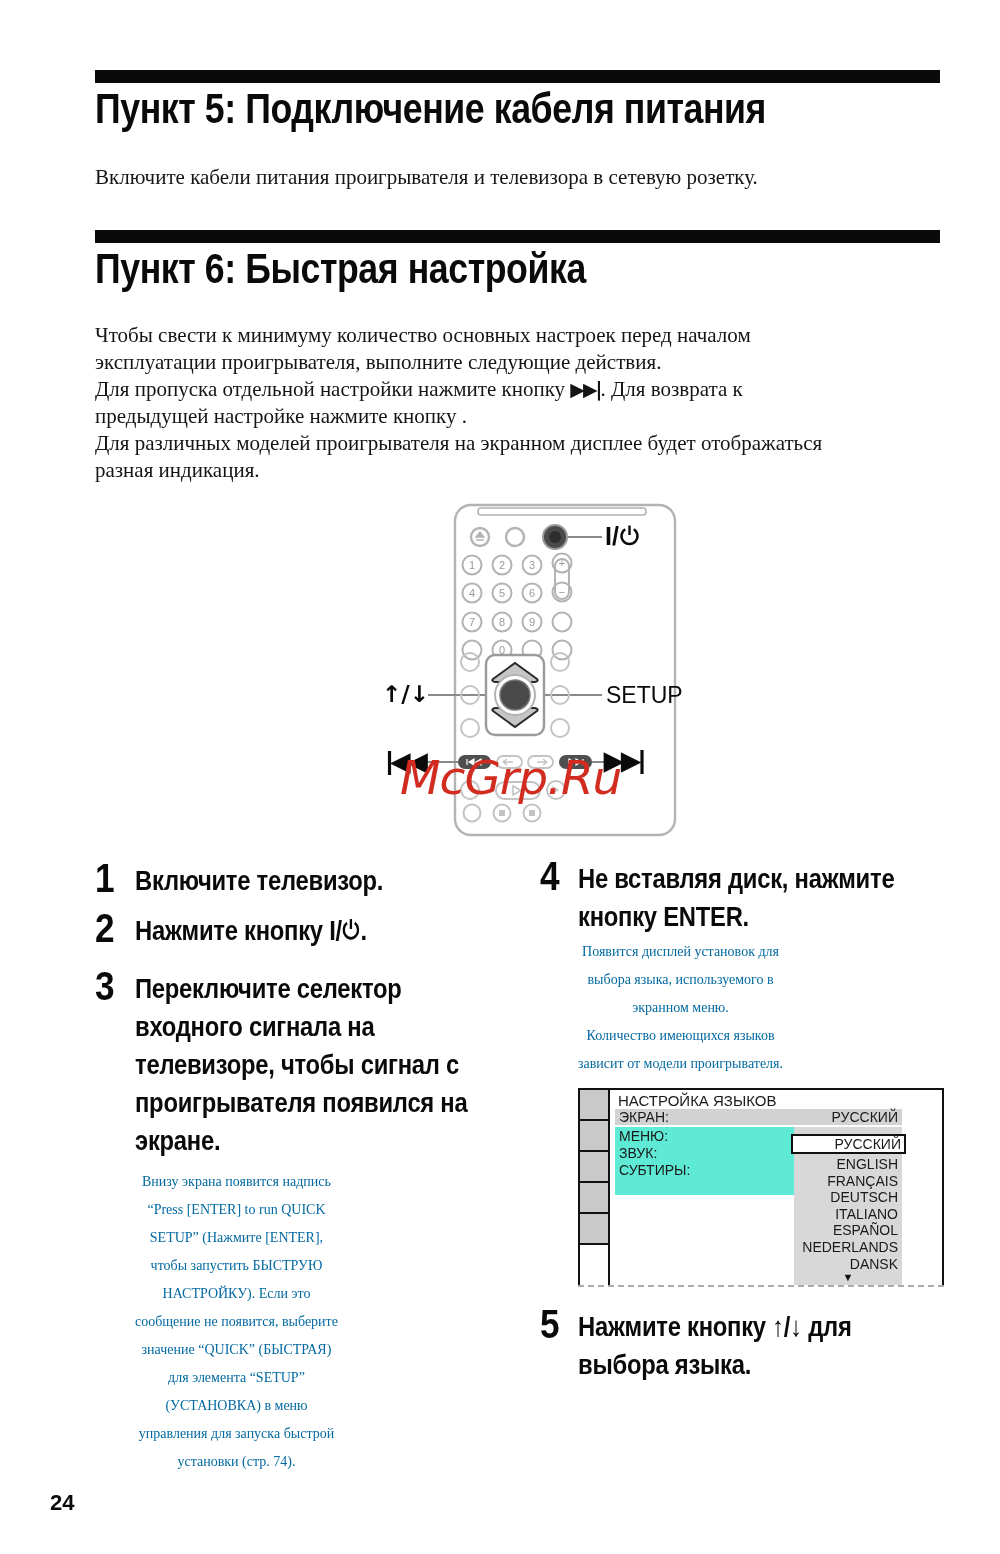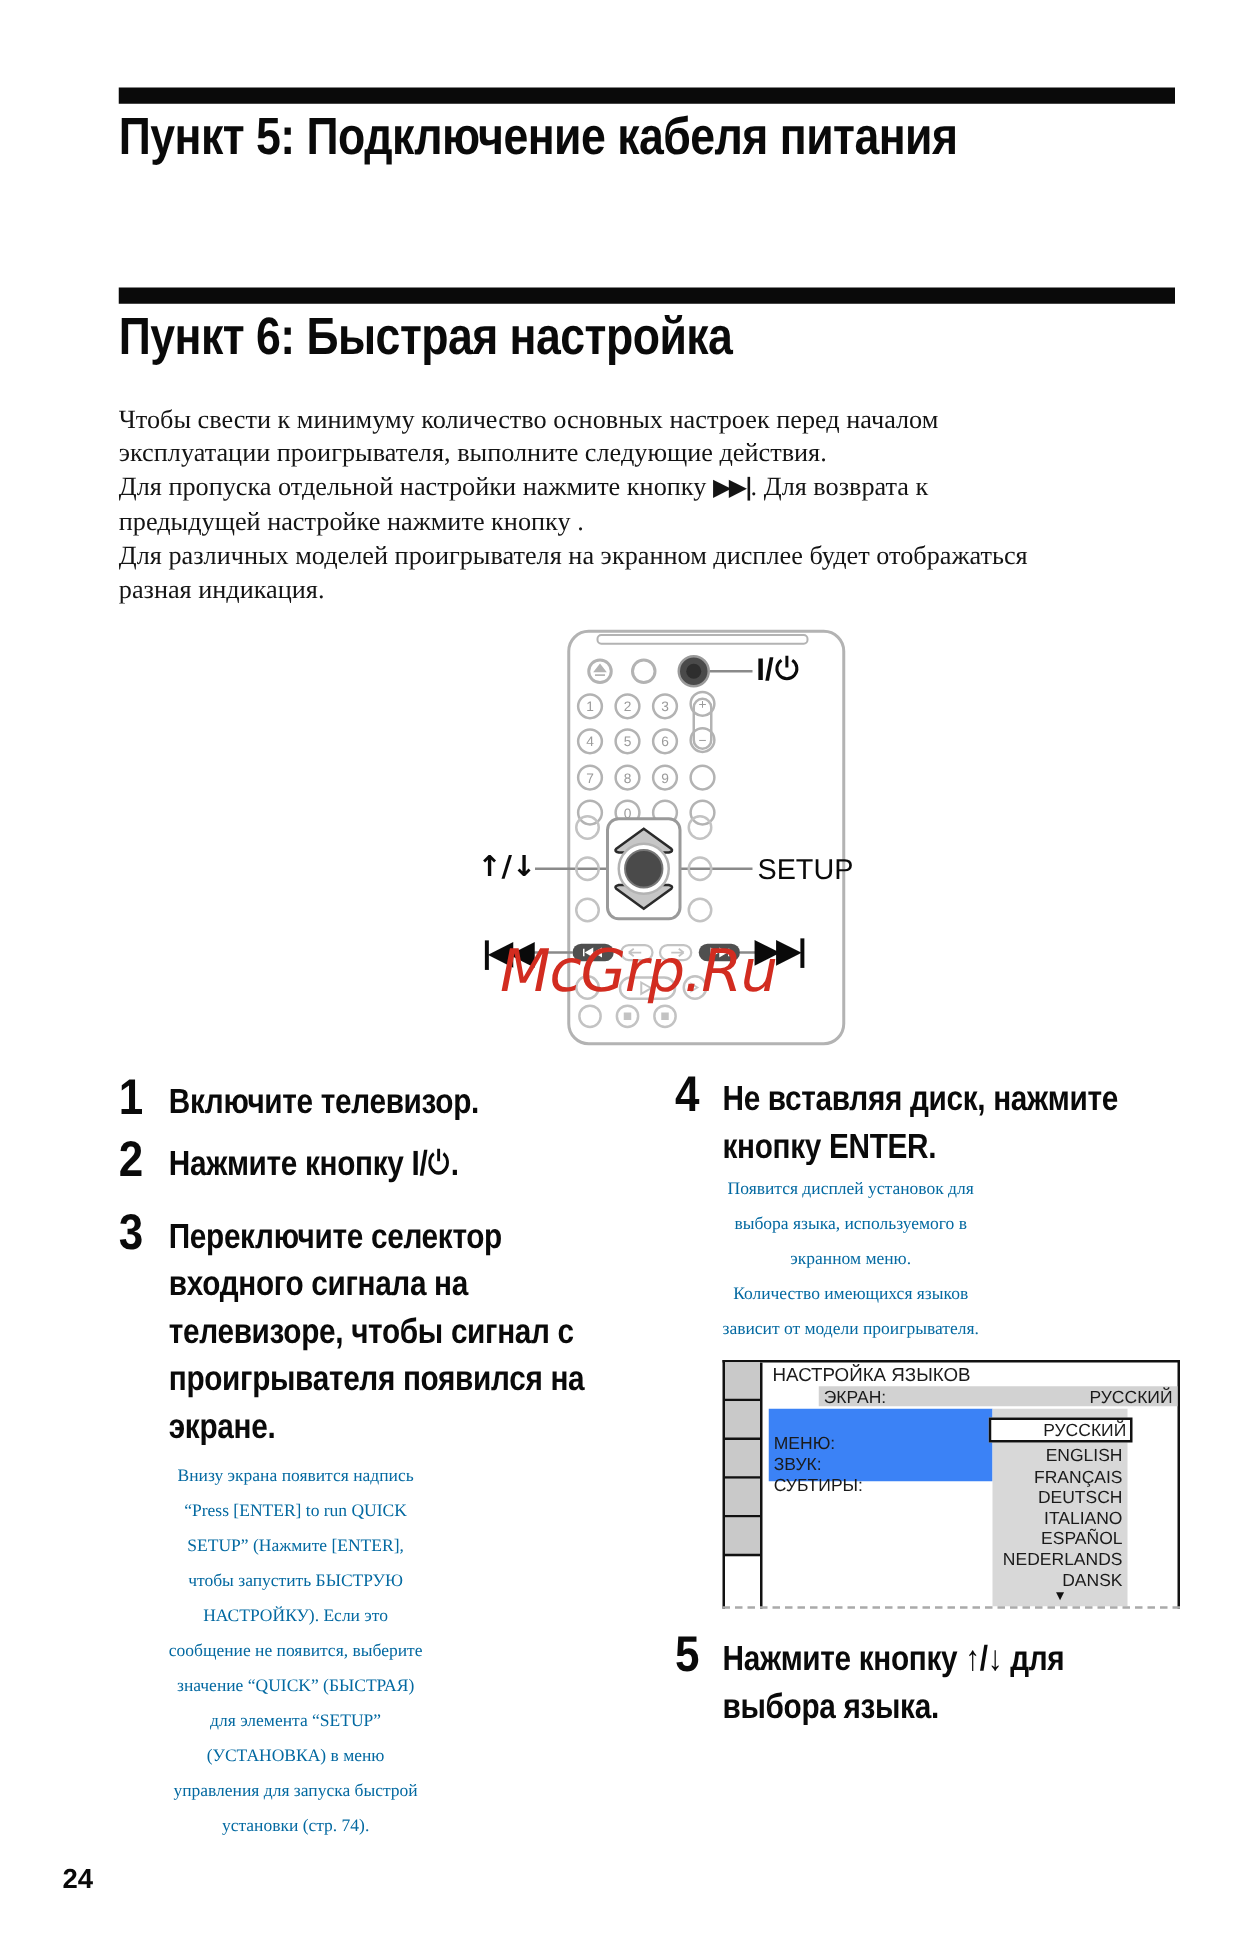--- a/index.html
+++ b/index.html
@@ -48,27 +48,27 @@
     position:absolute; left:578px; top:1088px; width:362px; height:197px;
     border:2px solid #111; border-bottom:none; background:#fff;
     font-family:"Liberation Sans", sans-serif; font-size:14px; color:#1a1a1a;
   }
   .screen::after { content:""; position:absolute; left:-2px; right:-2px; bottom:0; border-bottom:2px dashed #aaa; }
   .scr-tabs { position:absolute; left:0; top:0; bottom:0; width:28px; border-right:2px solid #111; background:#fff; }
   .scr-tab { height:29px; background:#c9c9c9; border-bottom:2px solid #111; }
   .scr-title { position:absolute; left:38px; top:2px; font-size:15px; white-space:nowrap; }
   .row-screen {
     position:absolute; left:35px; top:19px; width:287px; height:16px;
-    background:#d2d2d2; line-height:16px;margin-left:40px;
+    background:#d2d2d2; line-height:16px;
   }
   .row-screen .lbl { padding-left:4px; }
   .row-screen .val { position:absolute; right:4px; top:0; }
   .panel-dark {
-    position:absolute; left:35px; top:37px; width:179px; height:58px;
-    background:#3b82f6; line-height:17px; padding-top:19px; box-sizing:border-box;
+    position:absolute; left:35px; top:37px; width:179px; height:68px;
+    background:#5eead4; line-height:17px; padding-top:1px; box-sizing:border-box;
   }
   .panel-dark div { padding-left:4px; }
   .dropdown {
     position:absolute; left:214px; top:37px; width:108px; height:158px;
     background:#d8d8d8; text-align:right;
   }
   .dd-sel {
     position:absolute; left:-3px; right:-4px; top:7px; height:16px;
     background:#fff; border:2px solid #111; line-height:16px;
     padding-right:3px; text-align:right;
@@ -80,20 +80,21 @@
     font-family:"Liberation Sans", sans-serif; font-weight:bold; font-size:22px; color:#0a0a0a;
   }
 </style>
 </head>
 <body>
 
 <div class="page">
 
   <div class="bar" style="top:70px"></div>
   <div class="h-big" style="top:86px">Пункт 5: Подключение кабеля питания</div>
+  <div class="body-text" style="left:95px; top:164px">Включите кабели питания проигрывателя и телевизора в сетевую розетку.</div>
 
   <div class="bar" style="top:230px"></div>
   <div class="h-big" style="top:246px">Пункт 6: Быстрая настройка</div>
   <div class="body-text" style="left:95px; top:322px"><span>Чтобы свести к минимуму количество основных настроек перед началом
 эксплуатации проигрывателя, выполните следующие действия.
 Для пропуска отдельной настройки нажмите кнопку </span><span class="sym" style="font-size:19px">▶▶|</span><span>. Для возврата к
 предыдущей настройке нажмите кнопку .
 Для различных моделей проигрывателя на экранном дисплее будет отображаться
 разная индикация.</span></div>
 

